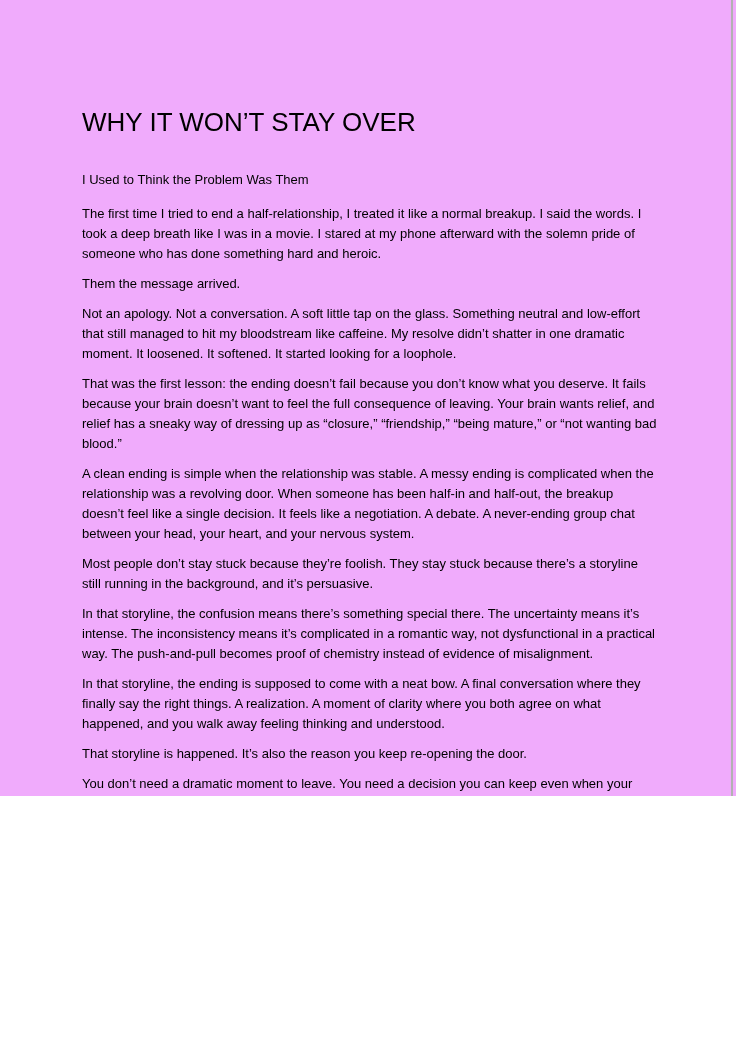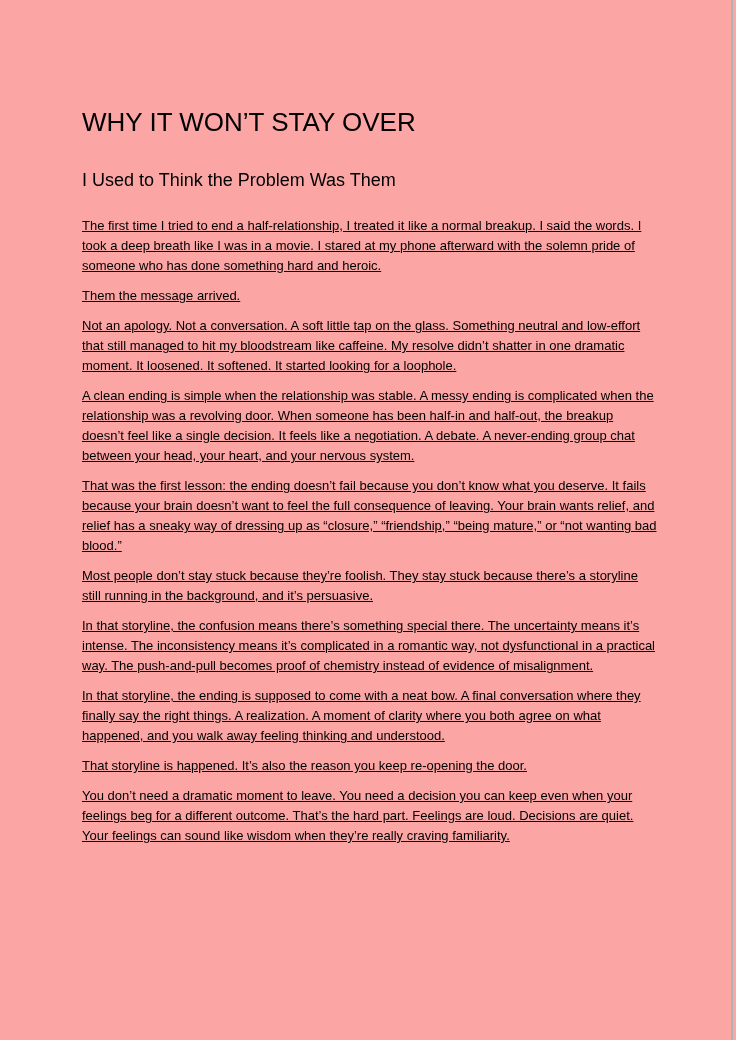--- a/index.html
+++ b/index.html
@@ -3,22 +3,22 @@
 <meta charset="utf-8">
 <style>
   html, body {
     margin: 0;
     padding: 0;
     background: #ffffff;
   }
   .viewport {
     position: relative;
     width: 736px;
-    height: 1040px;
-    background: #fca5a5;
+    height: 796px;
+    background: #f0abfc;
     overflow: hidden;
     font-family: "Liberation Sans", "DejaVu Sans", sans-serif;
     color: #000000;
   }
   .page-edge-right {
     position: absolute;
     top: 0;
     bottom: 0;
     left: 731px;
     width: 2px;
@@ -33,28 +33,27 @@
   .doc-title {
     margin: 106px 0 0 0;
     font-size: 26px;
     line-height: 32px;
     font-weight: 400;
     letter-spacing: 0;
     color: #000000;
   }
   .doc-heading {
     margin: 30px 0 0 0;
-    font-size: 18px;
+    font-size: 13px;
     line-height: 24px;
     font-weight: 400;
     color: #000000;
   }
   .doc-body {
-    margin-top: 24px;
-    text-decoration: underline;
+    margin-top: 12px;
   }
   .doc-body p {
     margin: 0 0 10px 0;
     font-size: 13px;
     line-height: 20px;
     font-weight: 400;
     color: #000000;
   }
 </style>
 </head>
@@ -64,22 +63,22 @@
 
   <div class="content">
     <h1 class="doc-title">WHY IT WON’T STAY OVER</h1>
 
     <h2 class="doc-heading">I Used to Think the Problem Was Them</h2>
 
     <div class="doc-body">
       <p>The first time I tried to end a half-relationship, I treated it like a normal breakup. I said the words. I took a deep breath like I was in a movie. I stared at my phone afterward with the solemn pride of someone who has done something hard and heroic.</p>
       <p>Them the message arrived.</p>
       <p>Not an apology. Not a conversation. A soft little tap on the glass. Something neutral and low-effort that still managed to hit my bloodstream like caffeine. My resolve didn’t shatter in one dramatic moment. It loosened. It softened. It started looking for a loophole.</p>
+      <p>That was the first lesson: the ending doesn’t fail because you don’t know what you deserve. It fails because your brain doesn’t want to feel the full consequence of leaving. Your brain wants relief, and relief has a sneaky way of dressing up as “closure,” “friendship,” “being mature,” or “not wanting bad blood.”</p>
       <p>A clean ending is simple when the relationship was stable. A messy ending is complicated when the relationship was a revolving door. When someone has been half-in and half-out, the breakup doesn’t feel like a single decision. It feels like a negotiation. A debate. A never-ending group chat between your head, your heart, and your nervous system.</p>
-      <p>That was the first lesson: the ending doesn’t fail because you don’t know what you deserve. It fails because your brain doesn’t want to feel the full consequence of leaving. Your brain wants relief, and relief has a sneaky way of dressing up as “closure,” “friendship,” “being mature,” or “not wanting bad blood.”</p>
       <p>Most people don’t stay stuck because they’re foolish. They stay stuck because there’s a storyline still running in the background, and it’s persuasive.</p>
       <p>In that storyline, the confusion means there’s something special there. The uncertainty means it’s intense. The inconsistency means it’s complicated in a romantic way, not dysfunctional in a practical way. The push-and-pull becomes proof of chemistry instead of evidence of misalignment.</p>
       <p>In that storyline, the ending is supposed to come with a neat bow. A final conversation where they finally say the right things. A realization. A moment of clarity where you both agree on what happened, and you walk away feeling thinking and understood.</p>
       <p>That storyline is happened. It’s also the reason you keep re-opening the door.</p>
       <p>You don’t need a dramatic moment to leave. You need a decision you can keep even when your feelings beg for a different outcome. That’s the hard part. Feelings are loud. Decisions are quiet. Your feelings can sound like wisdom when they’re really craving familiarity.</p>
     </div>
   </div>
 
   <div class="page-edge-right"></div>
 

